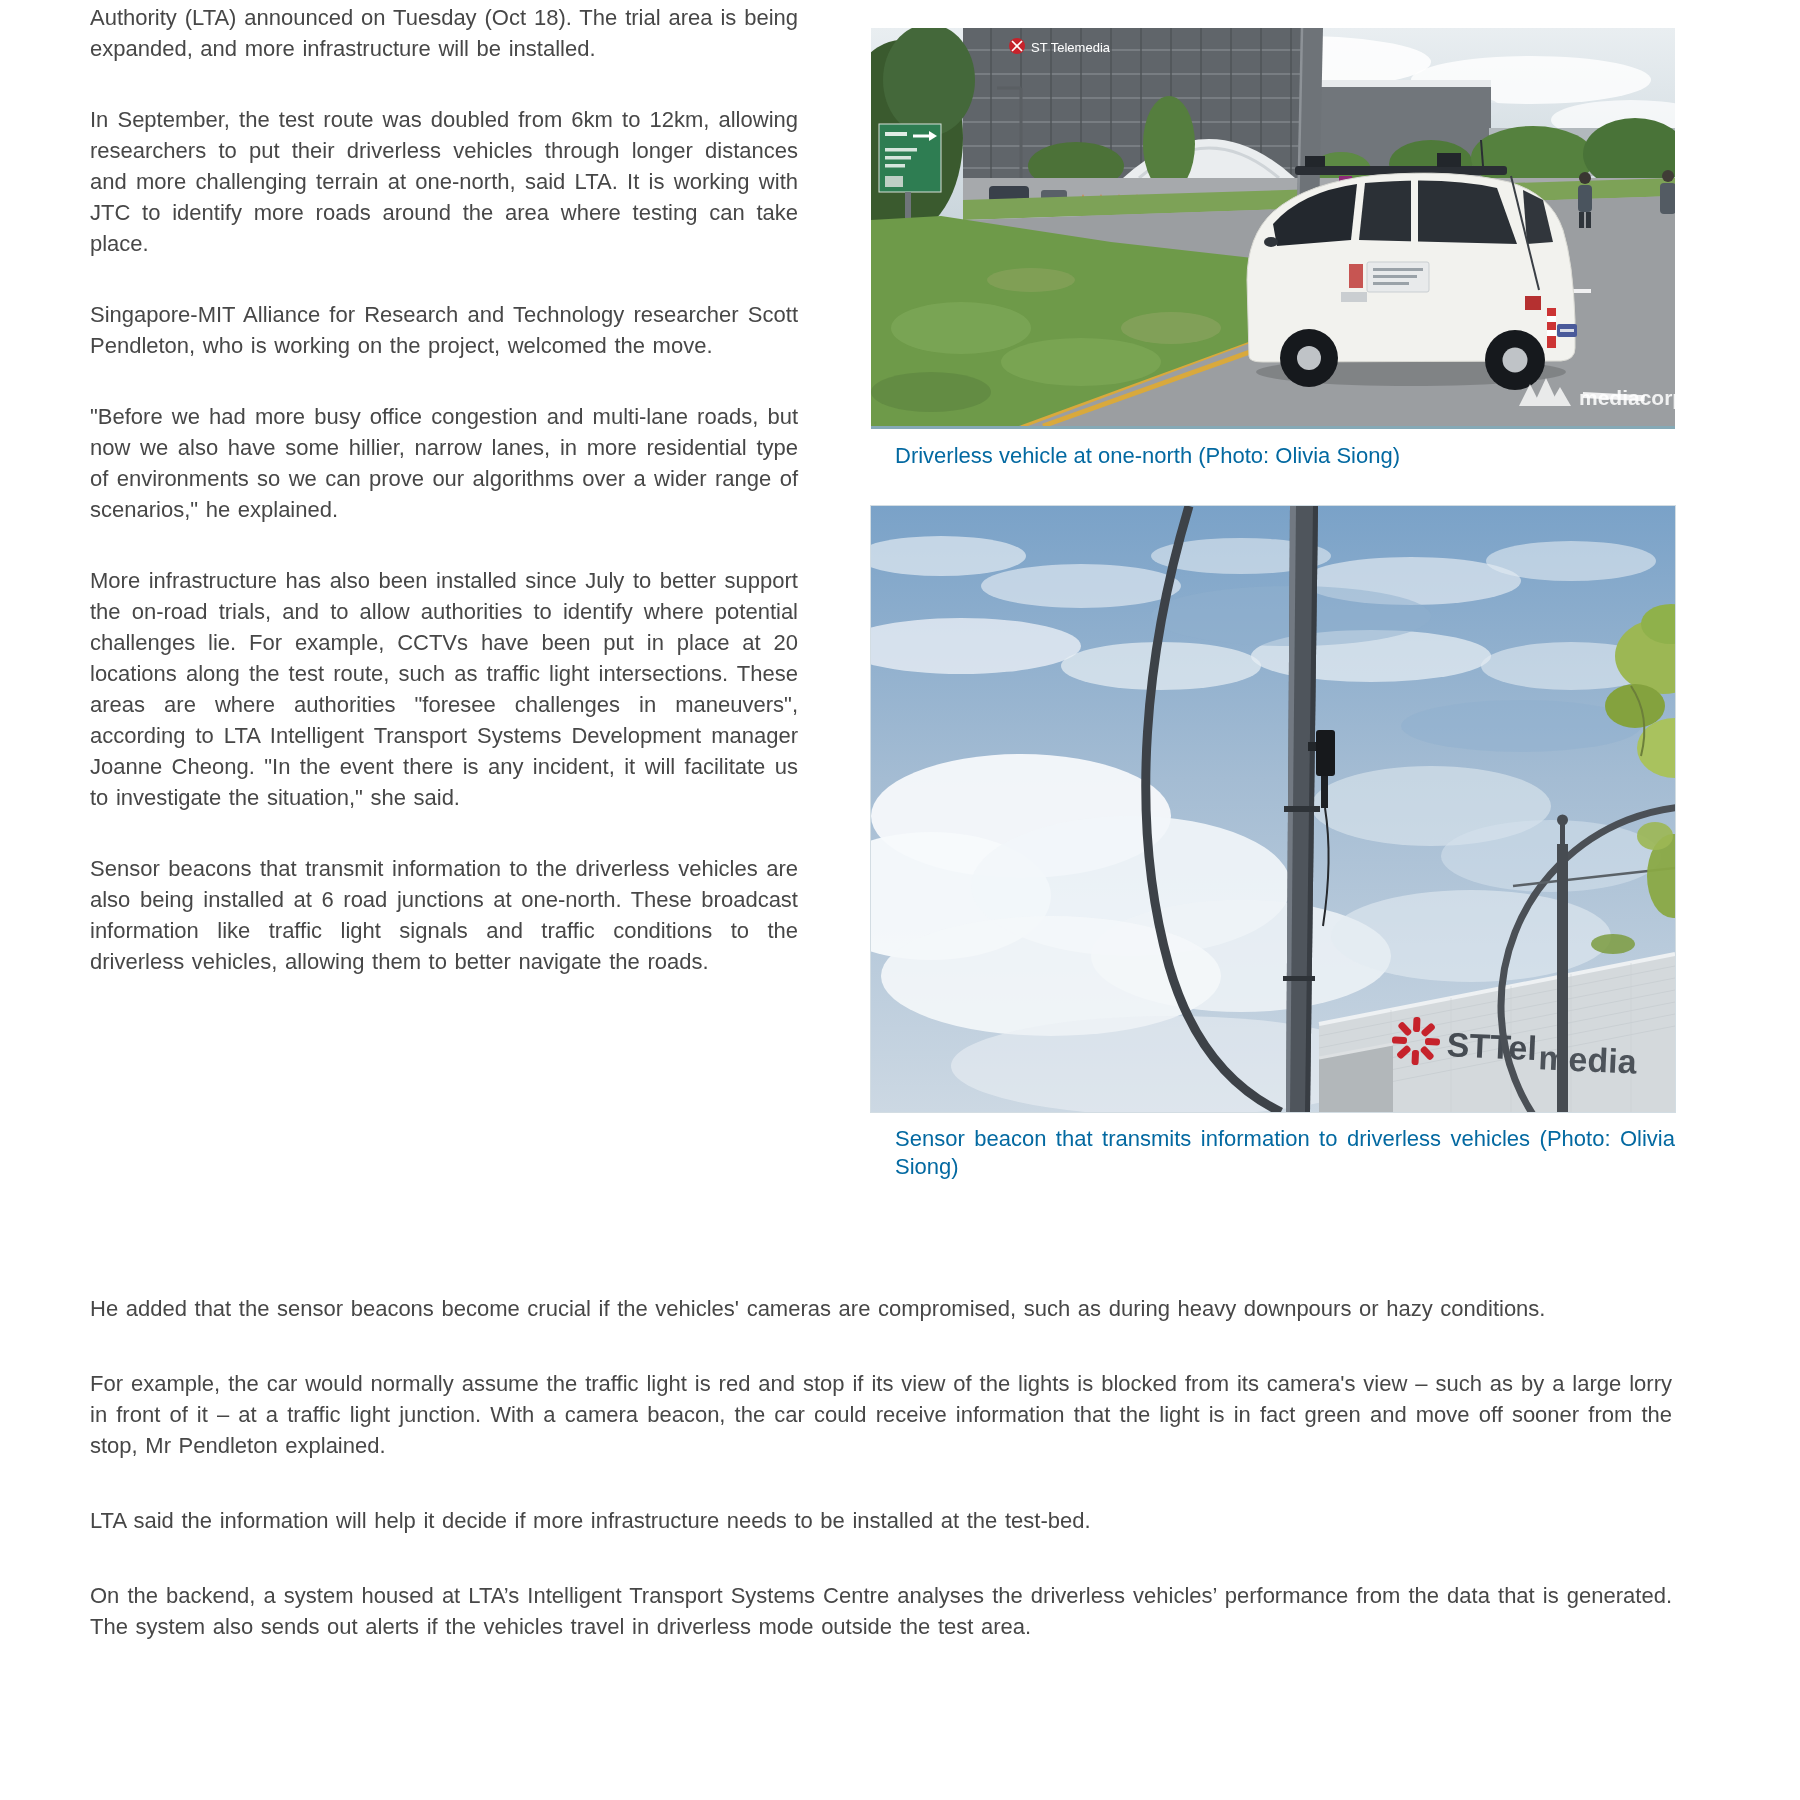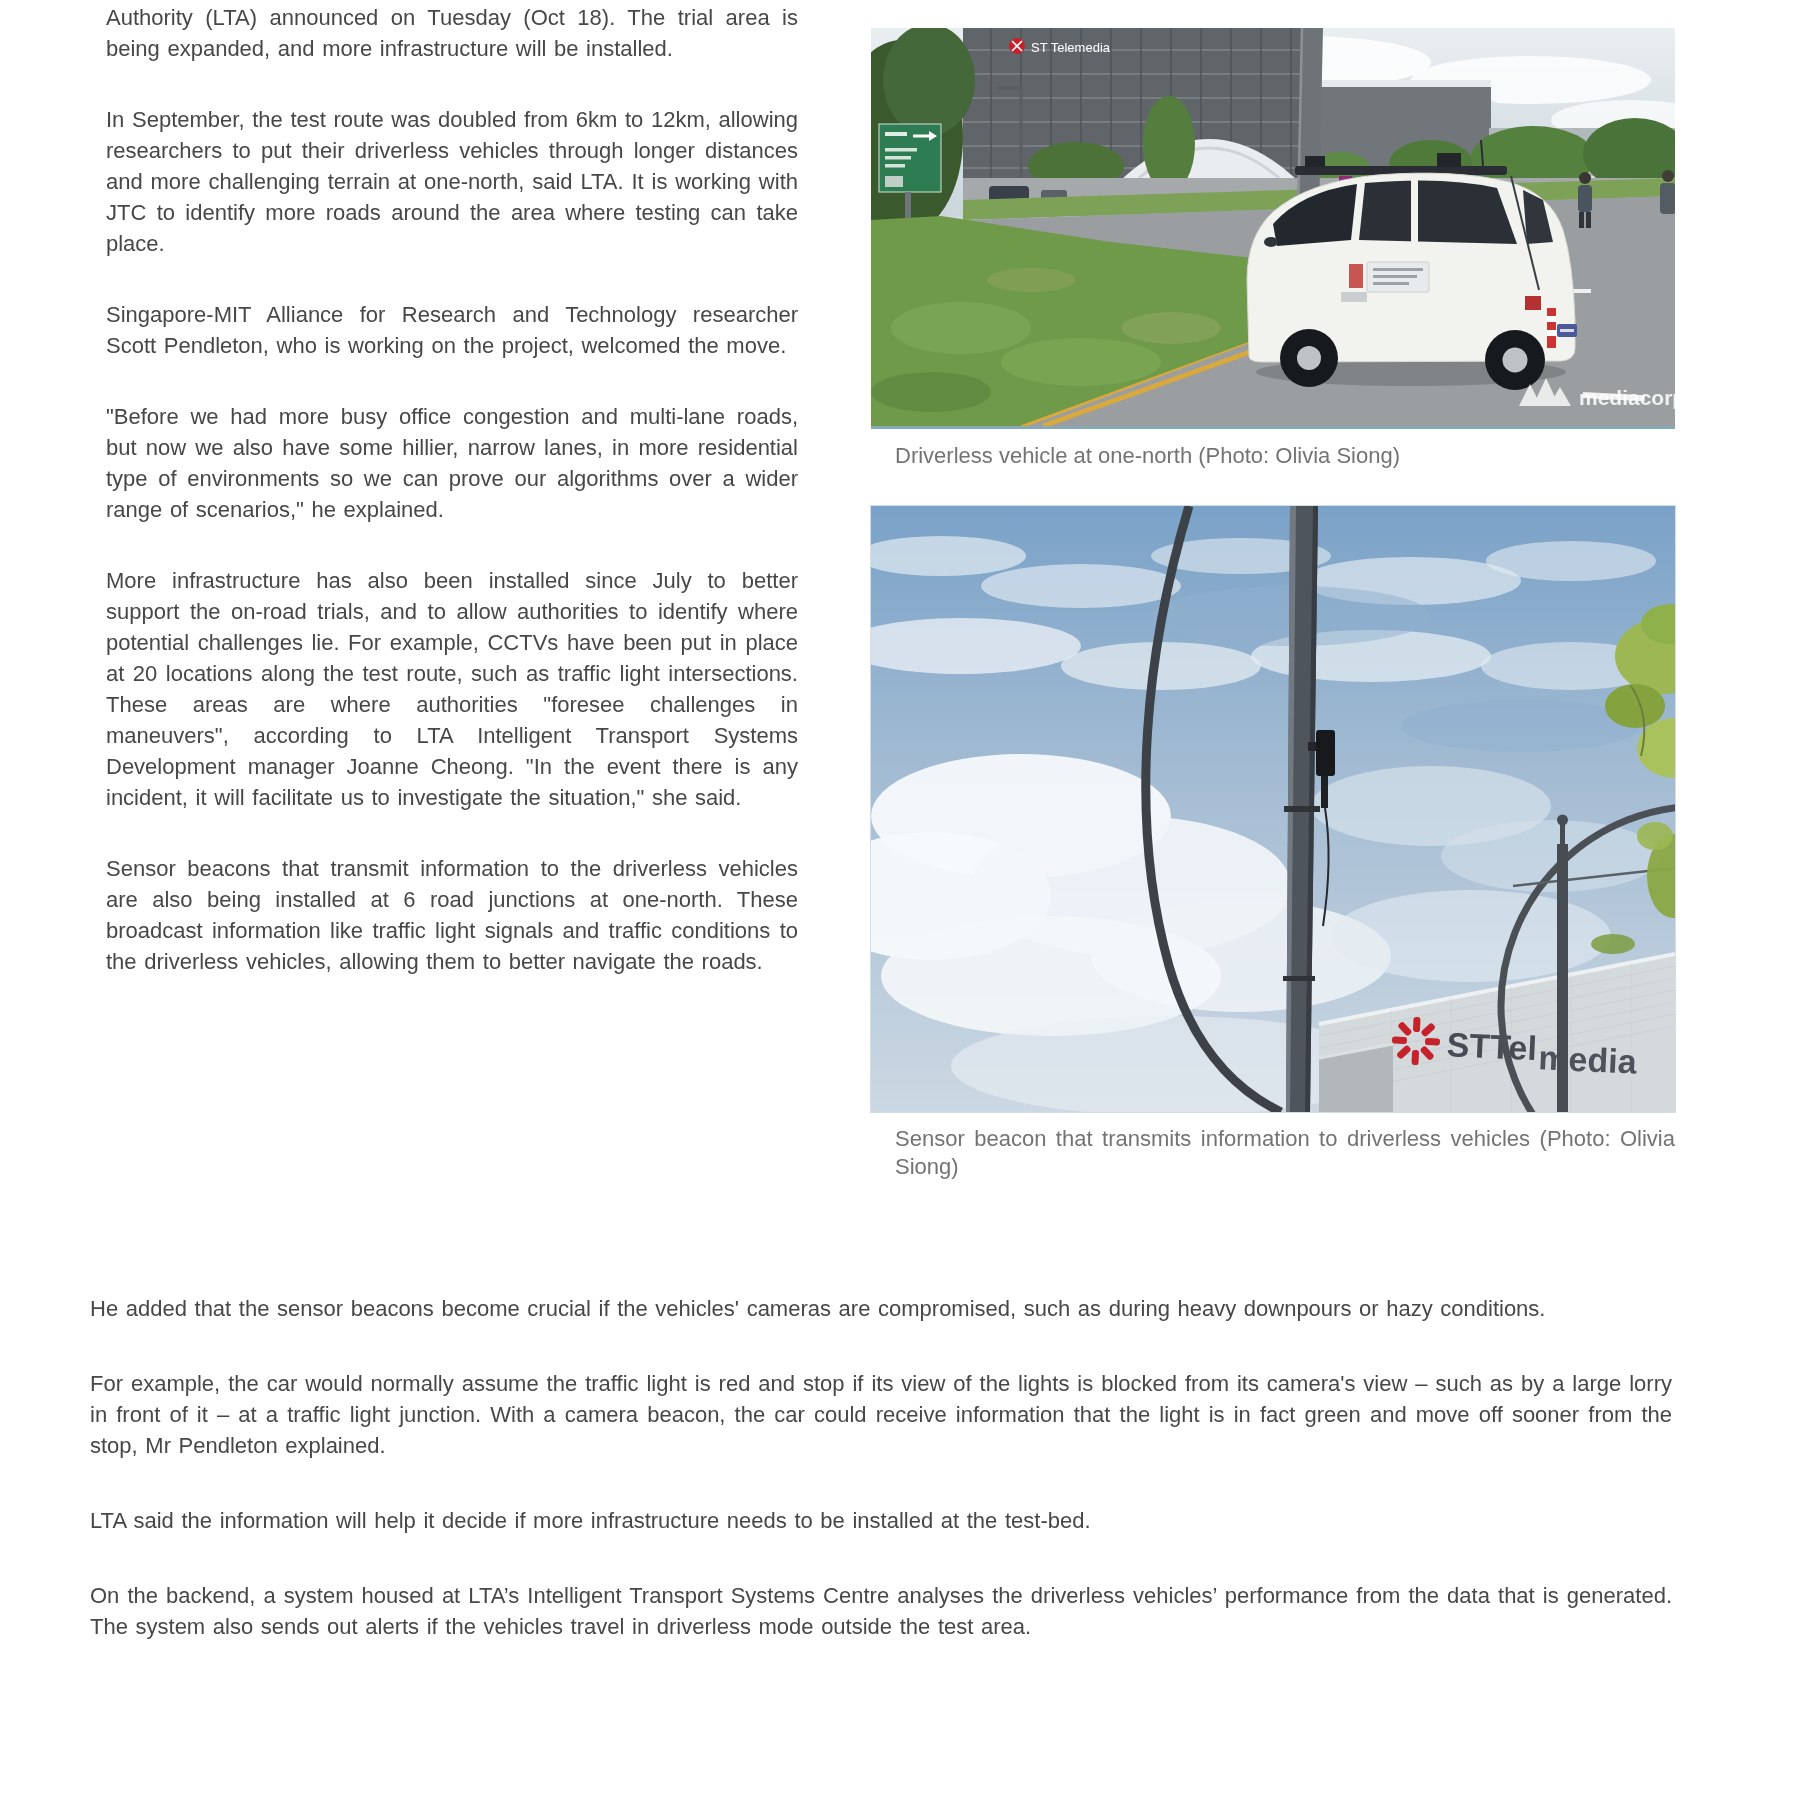--- a/index.html
+++ b/index.html
@@ -5,28 +5,28 @@
   html,body{margin:0;padding:0;}
   body{
     width:1800px;height:1800px;background:#ffffff;position:relative;overflow:hidden;
     font-family:"Liberation Sans", sans-serif;
   }
   .left-col{position:absolute;left:90px;top:0;width:708px;padding-top:2px;}
   .right-col{position:absolute;left:871px;top:0;width:804px;}
   .bottom-section{position:absolute;left:90px;top:1293px;width:1582px;}
   p.body-par{
     font-size:22px;line-height:31px;color:#474747;text-align:justify;
-    word-spacing:1.5px;margin:0 0 40px 16px;
+    word-spacing:1.5px;margin:0 0 40px 0;
   }
   .bottom-section p.body-par{margin:0 0 44px 0;}
   .photo-frame{display:block;margin-top:28px;}
   .photo1-frame{width:804px;height:398px;border-bottom:3px solid #85a9b6;}
   .photo2-frame{width:804px;height:606px;margin-top:36px;outline:1px solid #d3dde3;}
   .caption{
-    font-size:22px;line-height:28px;color:#737373;text-align:justify;
+    font-size:22px;line-height:28px;color:#0369a1;text-align:justify;
     margin:13px 0 0 24px;width:780px;
   }
   svg{display:block;}
 </style>
 </head>
 <body>
 
 <div class="left-col">
   <p class="body-par">Authority (LTA) announced on Tuesday (Oct 18). The trial area is being expanded, and more infrastructure will be installed.</p>
   <p class="body-par">In September, the test route was doubled from 6km to 12km, allowing researchers to put their driverless vehicles through longer distances and more challenging terrain at one-north, said LTA. It is working with JTC to identify more roads around the area where testing can take place.</p>

